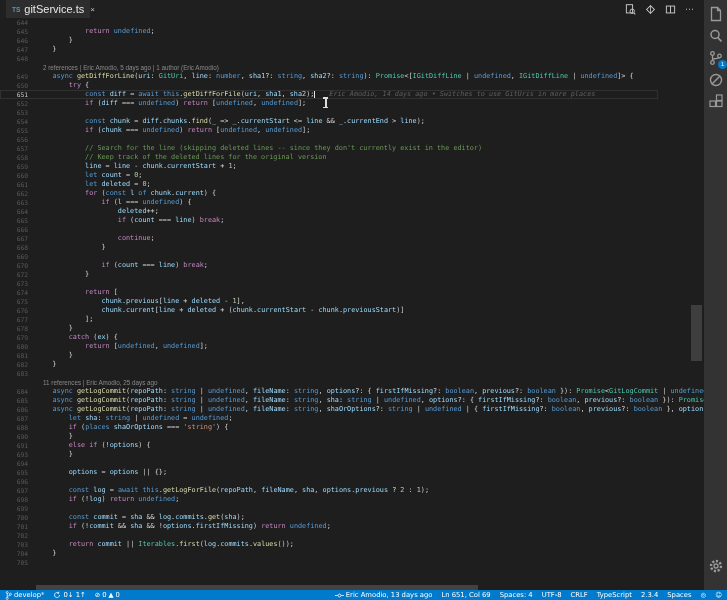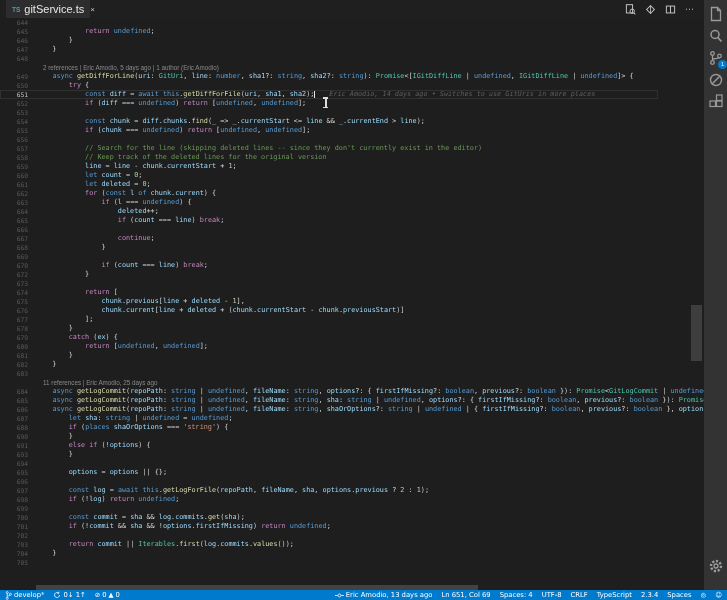--- a/index.html
+++ b/index.html
@@ -23,21 +23,21 @@
             font-family:"DejaVu Sans Mono", monospace; font-size:6.8px; line-height:9px; }
   .row { display:flex; height:9px; white-space:pre; position:relative; }
   .gutter { width:28px; flex:0 0 28px; text-align:right; color:#5a5a5a;
             font-size:6.3px; padding-right:0; }
   .row .code { margin-left:8px; }
   .row.current .gutter { color:#c6c6c6; }
   .row.current::after { content:""; position:absolute; left:0; right:46px; top:0; bottom:0;
                         border:1px solid #313131; pointer-events:none; }
   .lens { font-family:"Liberation Sans", sans-serif; font-size:6.3px; color:#8a8a8a; }
   .kw1 { color:#569cd6;text-align:center; } .kw2 { color:#c586c0; } .fn { color:#dcdcaa; }
-  .var { color:#9cdcfe; } .typ { color:#4ec9b0; } .str { color:#ce9178;font-family:Liberation Mono, monospace; }
+  .var { color:#9cdcfe; } .typ { color:#4ec9b0; } .str { color:#ce9178; }
   .num { color:#b5cea8; } .pl  { color:#d4d4d4; } .cmt { color:#6a9955;text-align:center; }
   .caret { display:inline-block; width:1px; height:8px; background:#e7e7e7;
            vertical-align:text-top; }
   .blame { color:#5f5f5f; font-style:italic; margin-left:14px; }
 
   
   #vscrollbar { position:absolute; right:24px; top:18px; width:13px; height:566px; }
   #vthumb { position:absolute; left:1px; top:287px; width:11px; height:56px; background:#3e3e3e; }
   #hscrollbar { position:absolute; left:0; top:584px; width:704px; height:7px; background:#1e1e1e; }
   #hthumb { position:absolute; left:36px; top:1px; width:442px; height:5px; background:#424242; }

